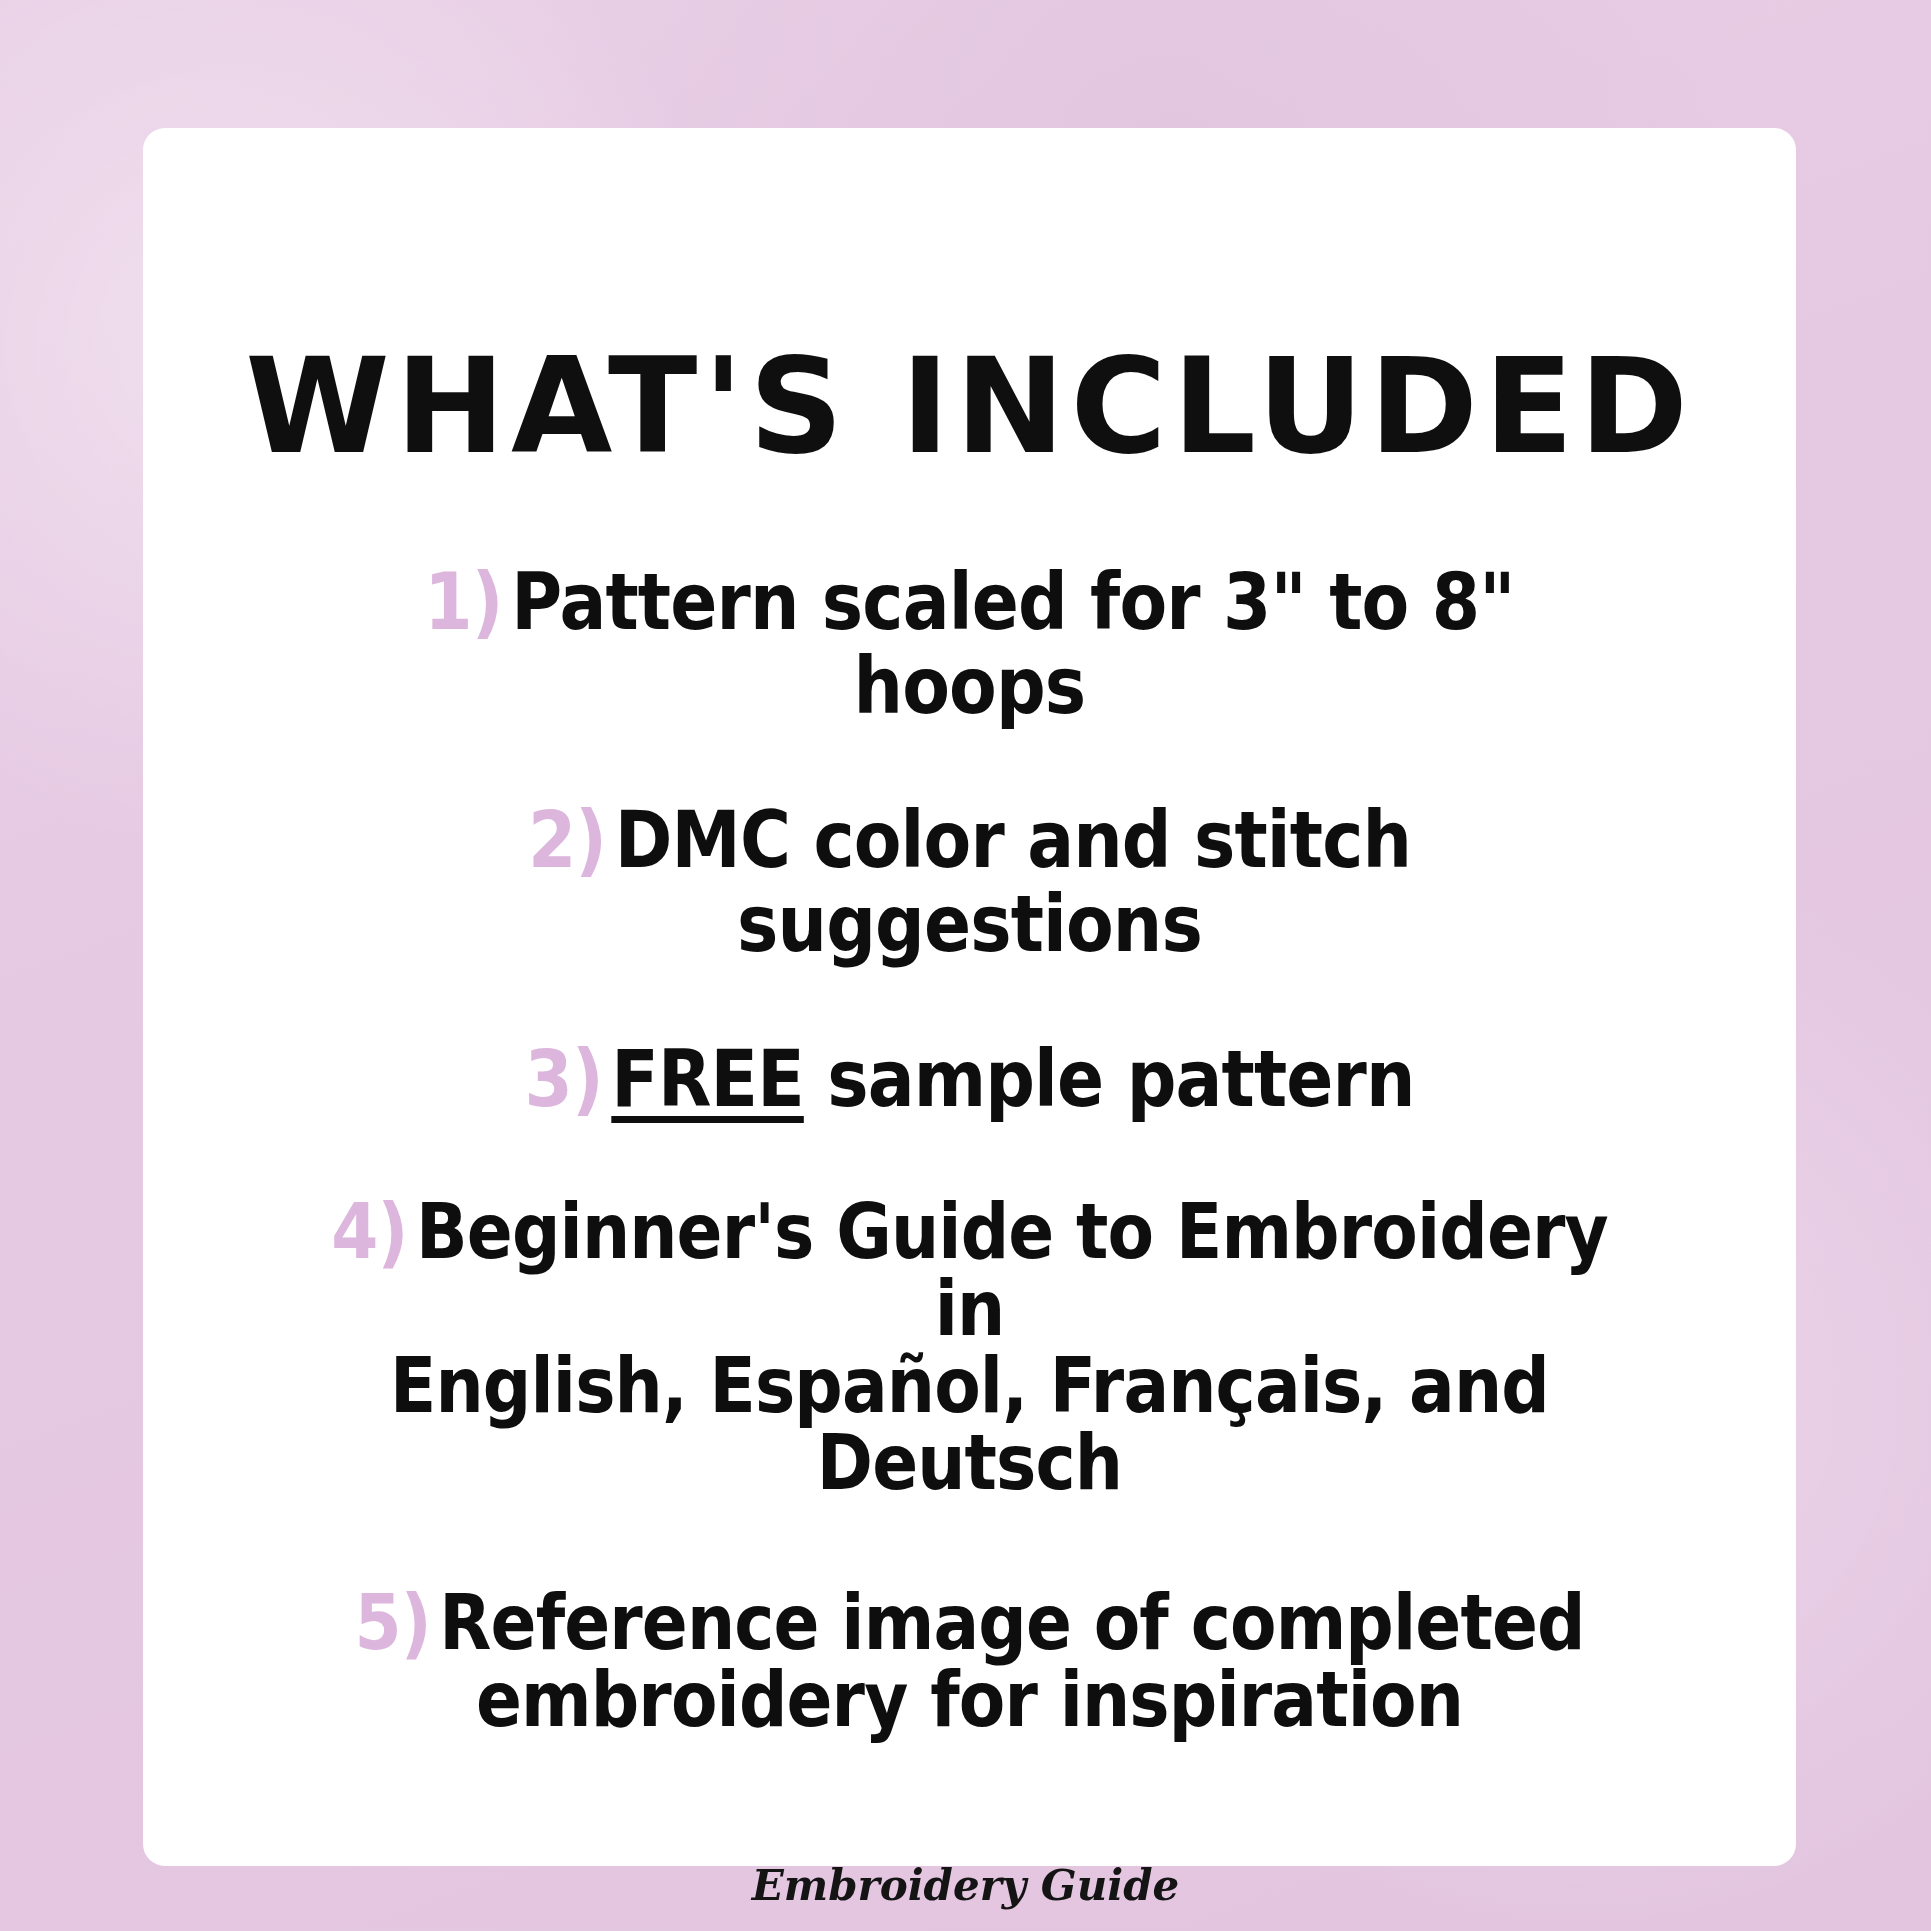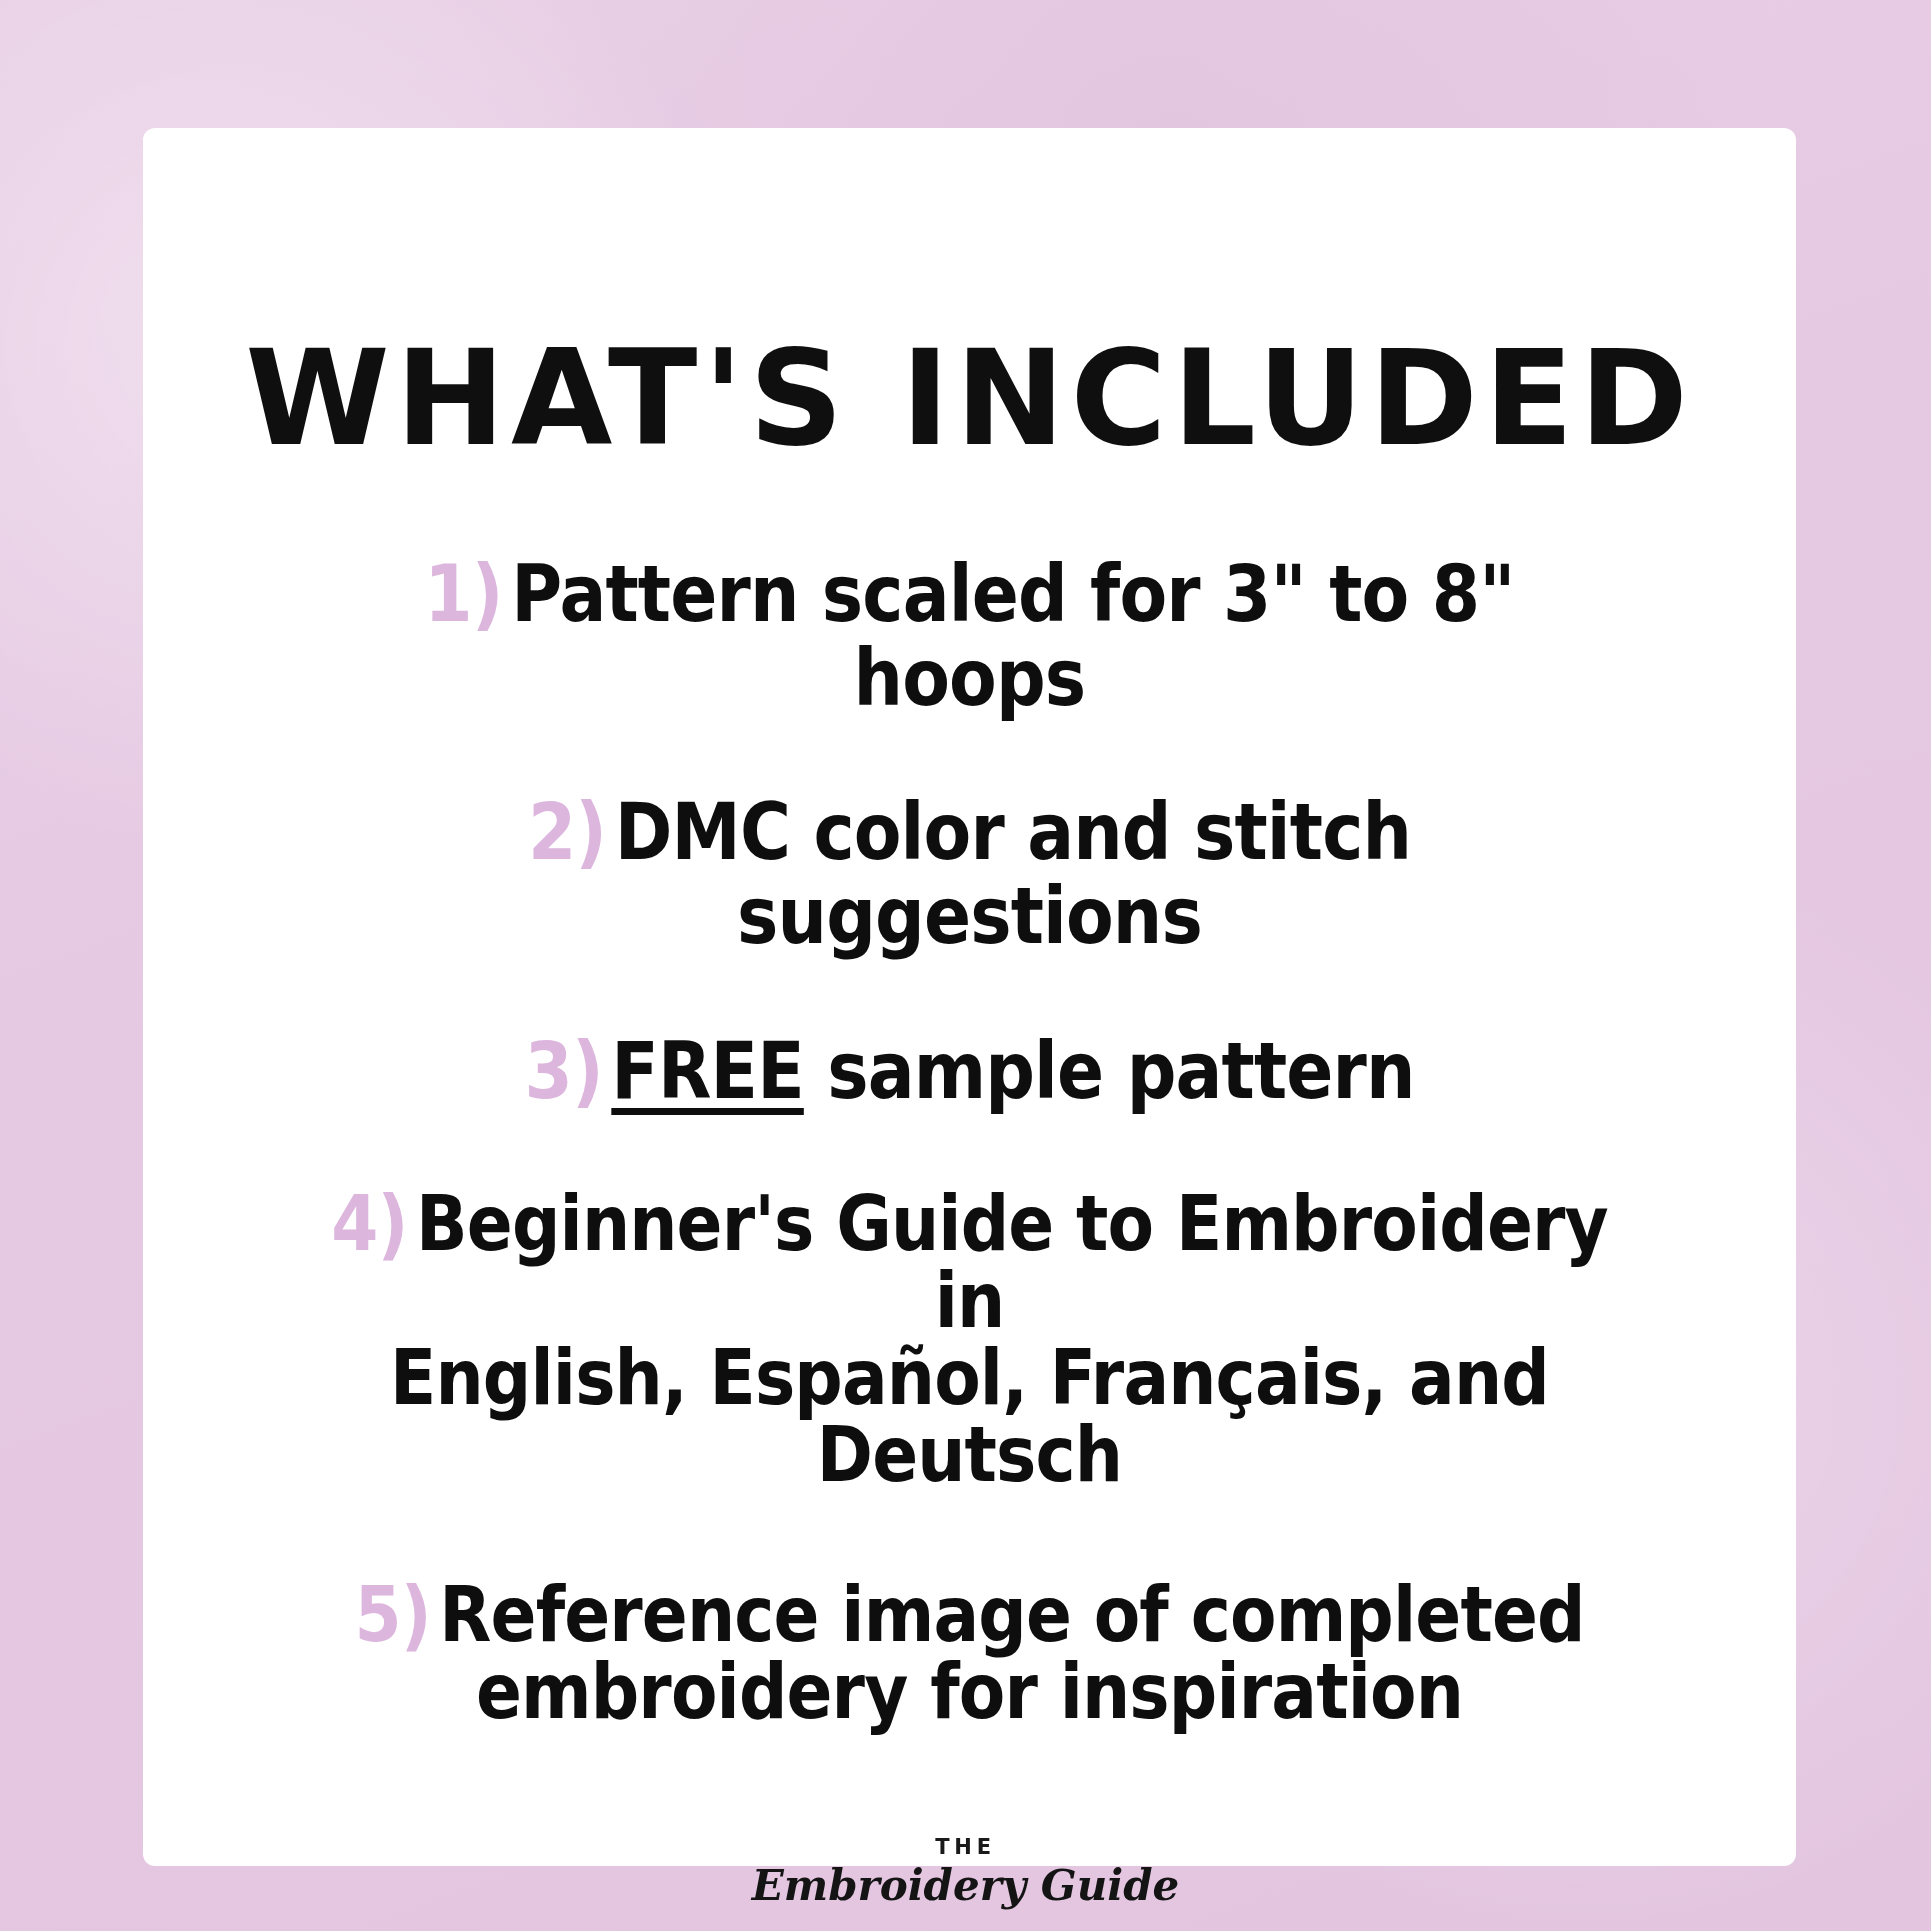--- a/index.html
+++ b/index.html
@@ -28,23 +28,23 @@
     flex-direction: column;
     align-items: center;
   }
   .card {
     position: absolute;
     left: 143px;
     top: 128px;
     width: 1653px;
     height: 1738px;
     background: #ffffff;
-    border-radius: 12px;
+    border-radius: 22px;
     box-sizing: border-box;
-    padding: 0 68px;
+    padding: 8px 68px;
     display: flex;
     flex-direction: column;
     align-items: center;
   }
   .title {
     margin-top: 205px;
     font-family: "DejaVu Sans", sans-serif;
     font-weight: 700;
     font-size: 131px;
     letter-spacing: 5.8px;
@@ -141,18 +141,17 @@
       </div>
 
       <div class="item item-5 multiline">
         <span class="num">5)</span><span>Reference image of completed</span><br><span>embroidery for inspiration</span>
       </div>
 
     </div>
   </div>
 
   <div class="footer">
-    <div class="the">THE</div>
     <div class="brand">Embroidery Guide</div>
   </div>
 
 </div>
 
 
 </body></html>

